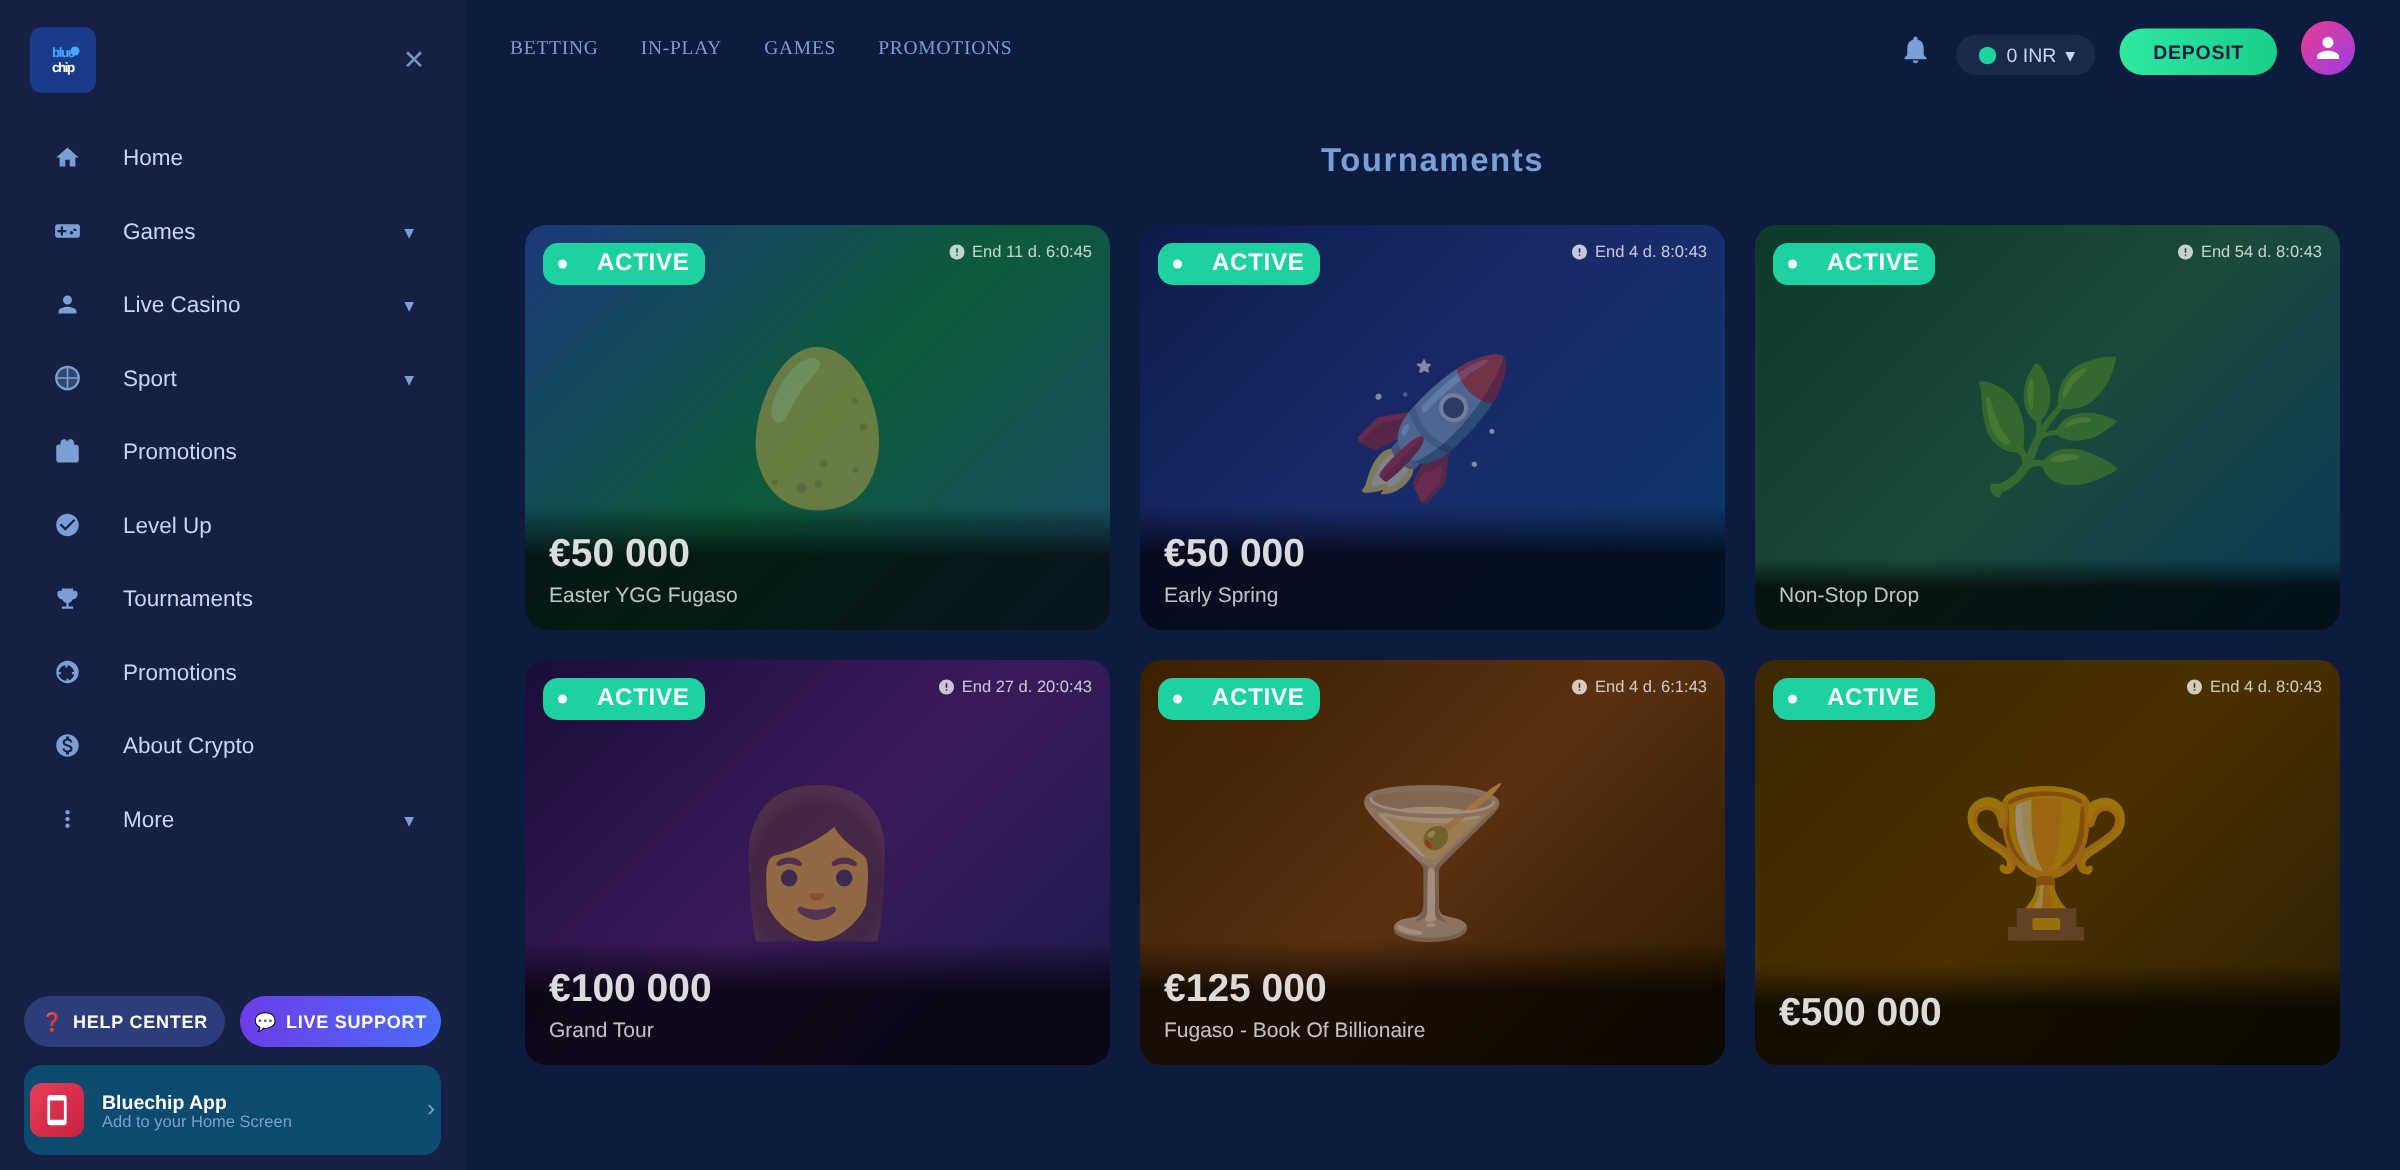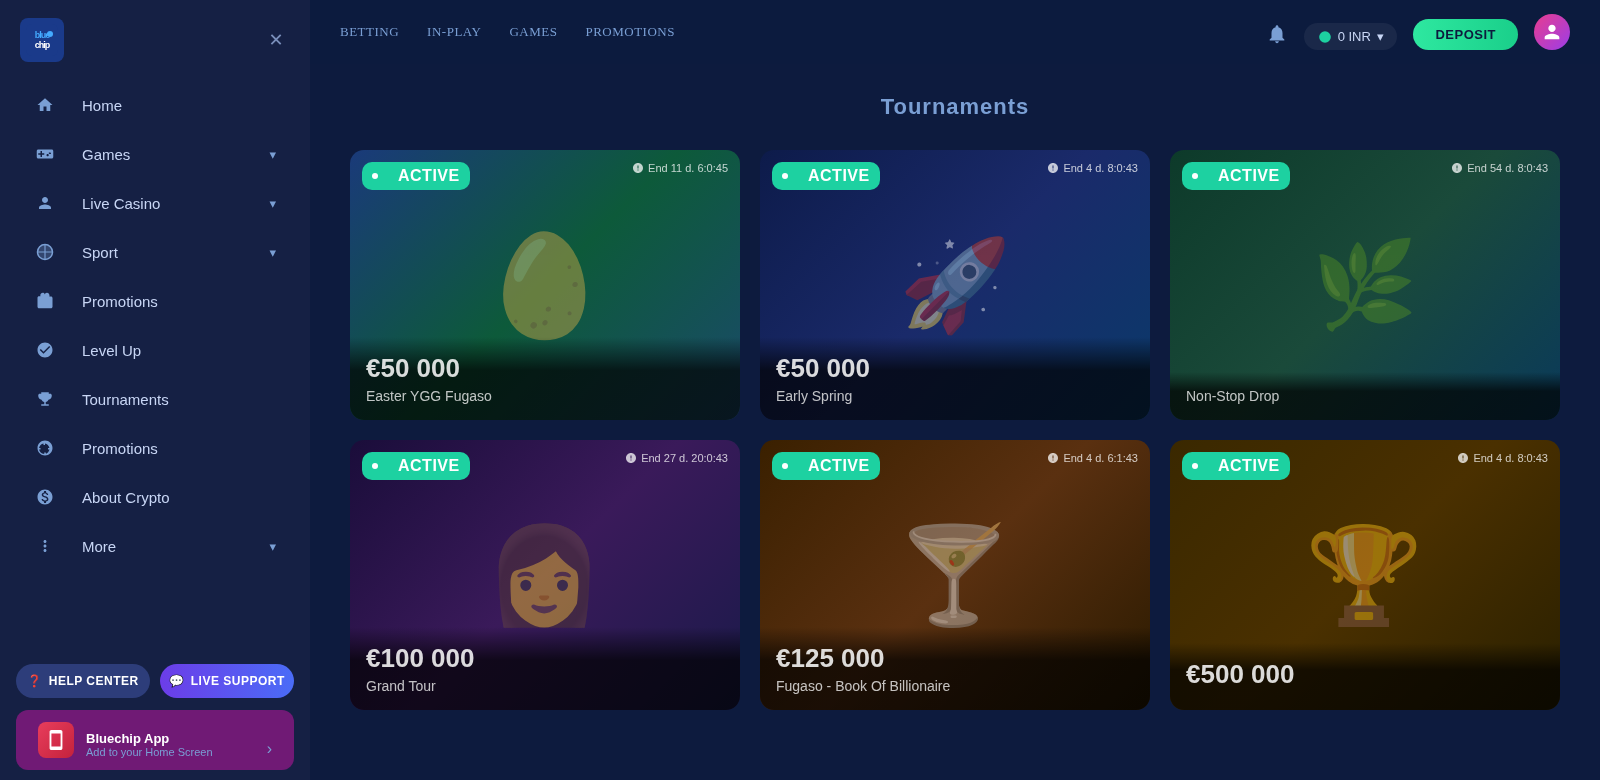--- a/index.html
+++ b/index.html
@@ -147,25 +147,25 @@
       padding: 10px 8px;
       cursor: pointer;
       display: flex;
       align-items: center;
       justify-content: center;
       gap: 6px;
       letter-spacing: 0.5px;
     }
 
     .app-banner {
-      background: #701a75;
+      background: #0c4a6e;
       border-radius: 12px;
-      padding: 12px 22px;
-      display: flex;
-      align-items: flex-end;
+      padding: 12px 4px;
+      display: flex;
+      align-items: center;
       gap: 12px;
       cursor: pointer;
     }
 
     .app-icon {
       width: 36px;
       height: 36px;
       background: linear-gradient(135deg, #e83d5c, #c4223c);
       border-radius: 8px;
       display: flex;

